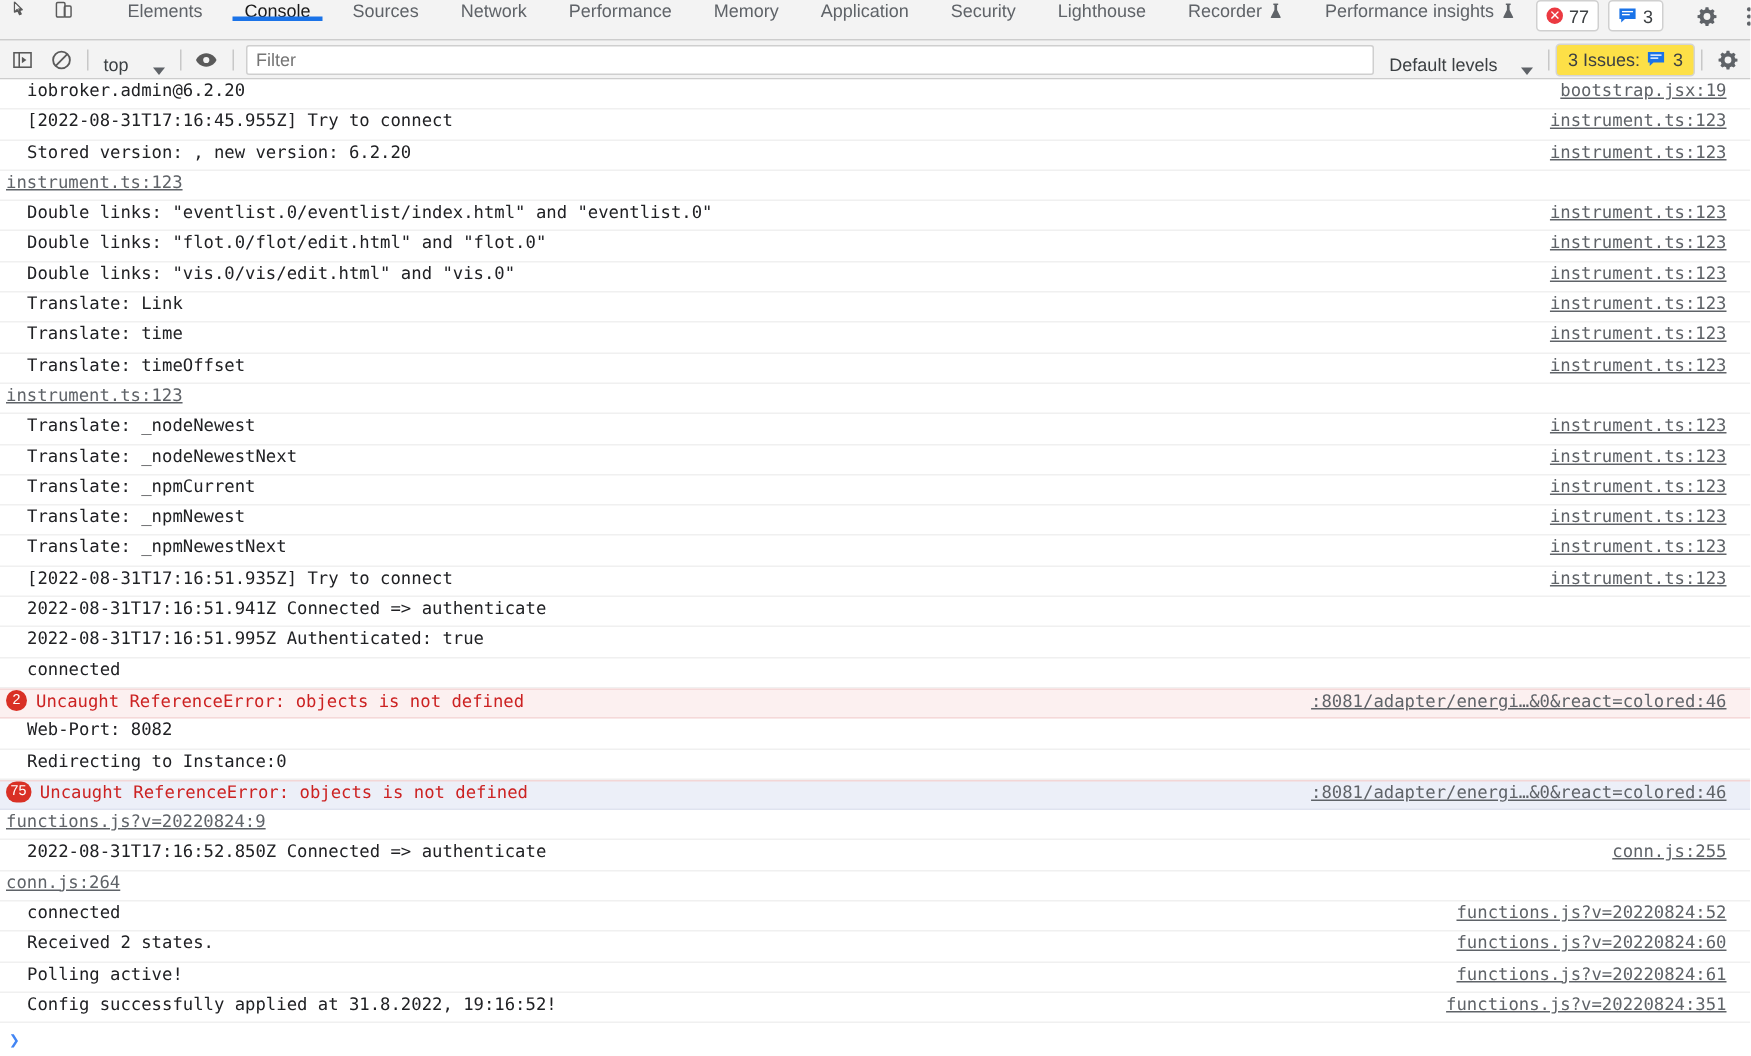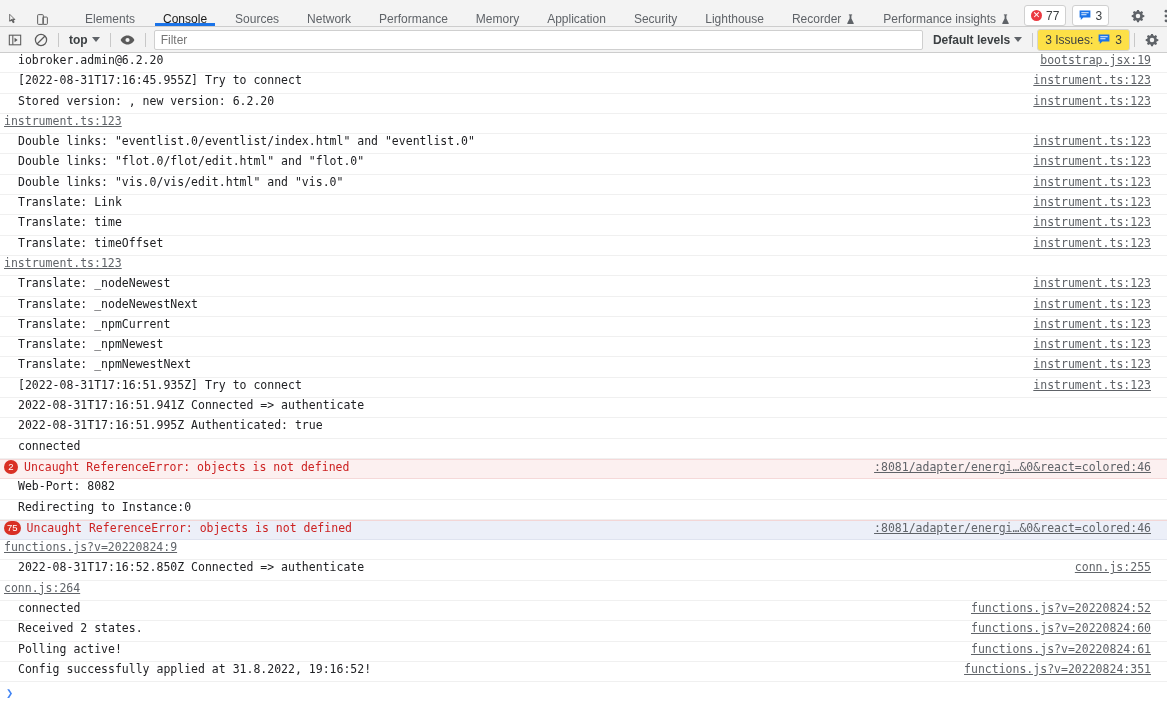--- a/index.html
+++ b/index.html
@@ -14,21 +14,21 @@
     font-family: "Liberation Sans", sans-serif;
     -webkit-font-smoothing: antialiased;
   }
 
   
   .tabbar {
     height: 27px;
     background: #f3f3f3;
     border-bottom: 1px solid #cdcdcd;
     display: flex;
-    align-items: flex-end;
+    align-items: flex-start;
     box-sizing: border-box;
     position: relative;
   }
   .tb-icon-btn {
     width: 28px;
     display: flex;
     align-items: center;
     justify-content: center;
     flex: 0 0 auto;
   }
@@ -120,28 +120,27 @@
   }
   .cb-sep {
     width: 1px;
     height: 14px;
     background: #c8c8c8;
     margin: 0 4px;
     flex: 0 0 auto;
   }
   .cb-select {
     display: inline-flex;
-    align-items: center;
-    gap: 4px;
+    align-items: flex-end;
+    gap: 16px;
     font-size: 12px;
     color: #3c4043;
     padding: 0 6px;
     height: 20px;
     white-space: nowrap;
-    font-weight: bold;
   }
   .caret {
     width: 0; height: 0;
     border-left: 4px solid transparent;
     border-right: 4px solid transparent;
     border-top: 5px solid #5f6368;
     display: inline-block;
   }
   .filter-input {
     flex: 1 1 auto;

